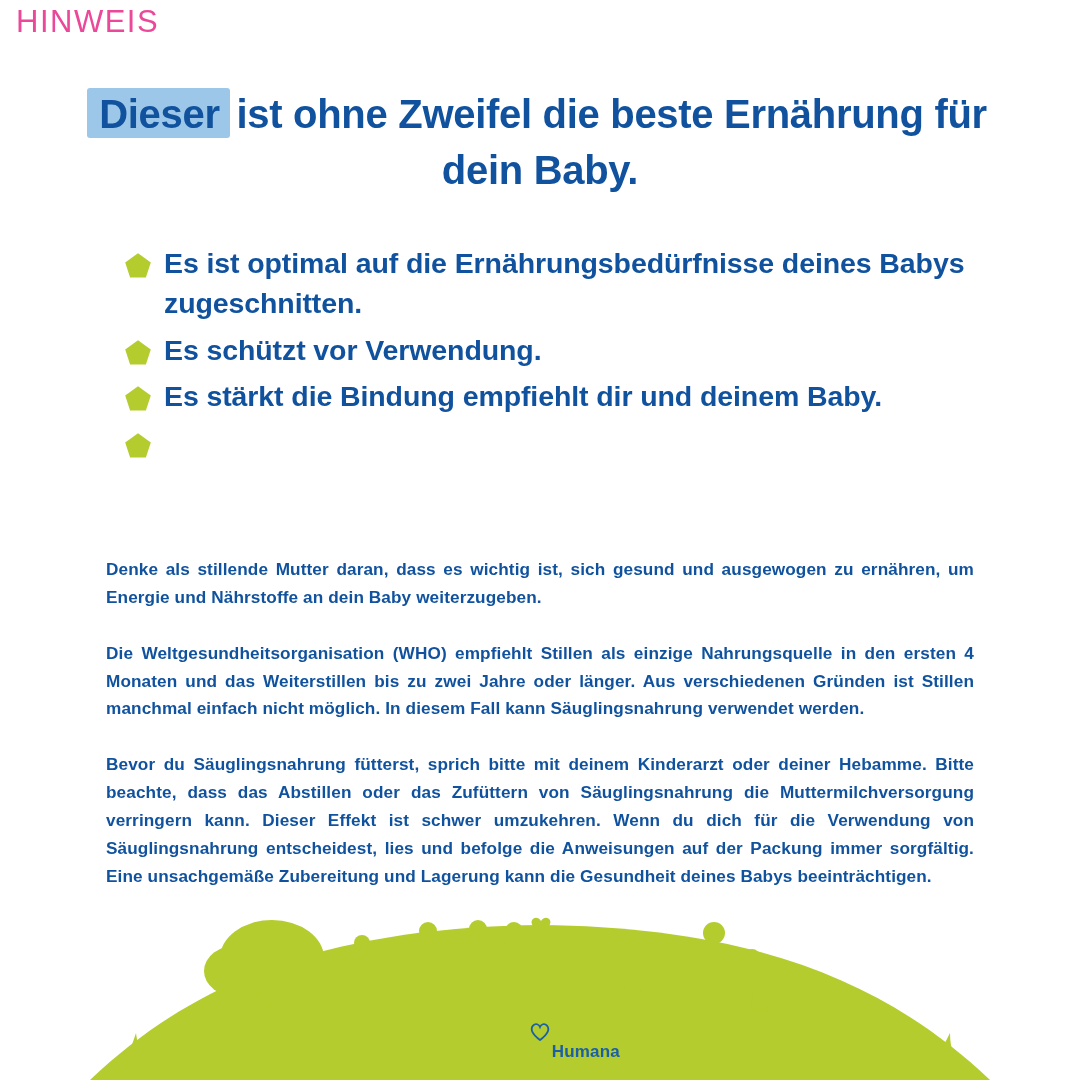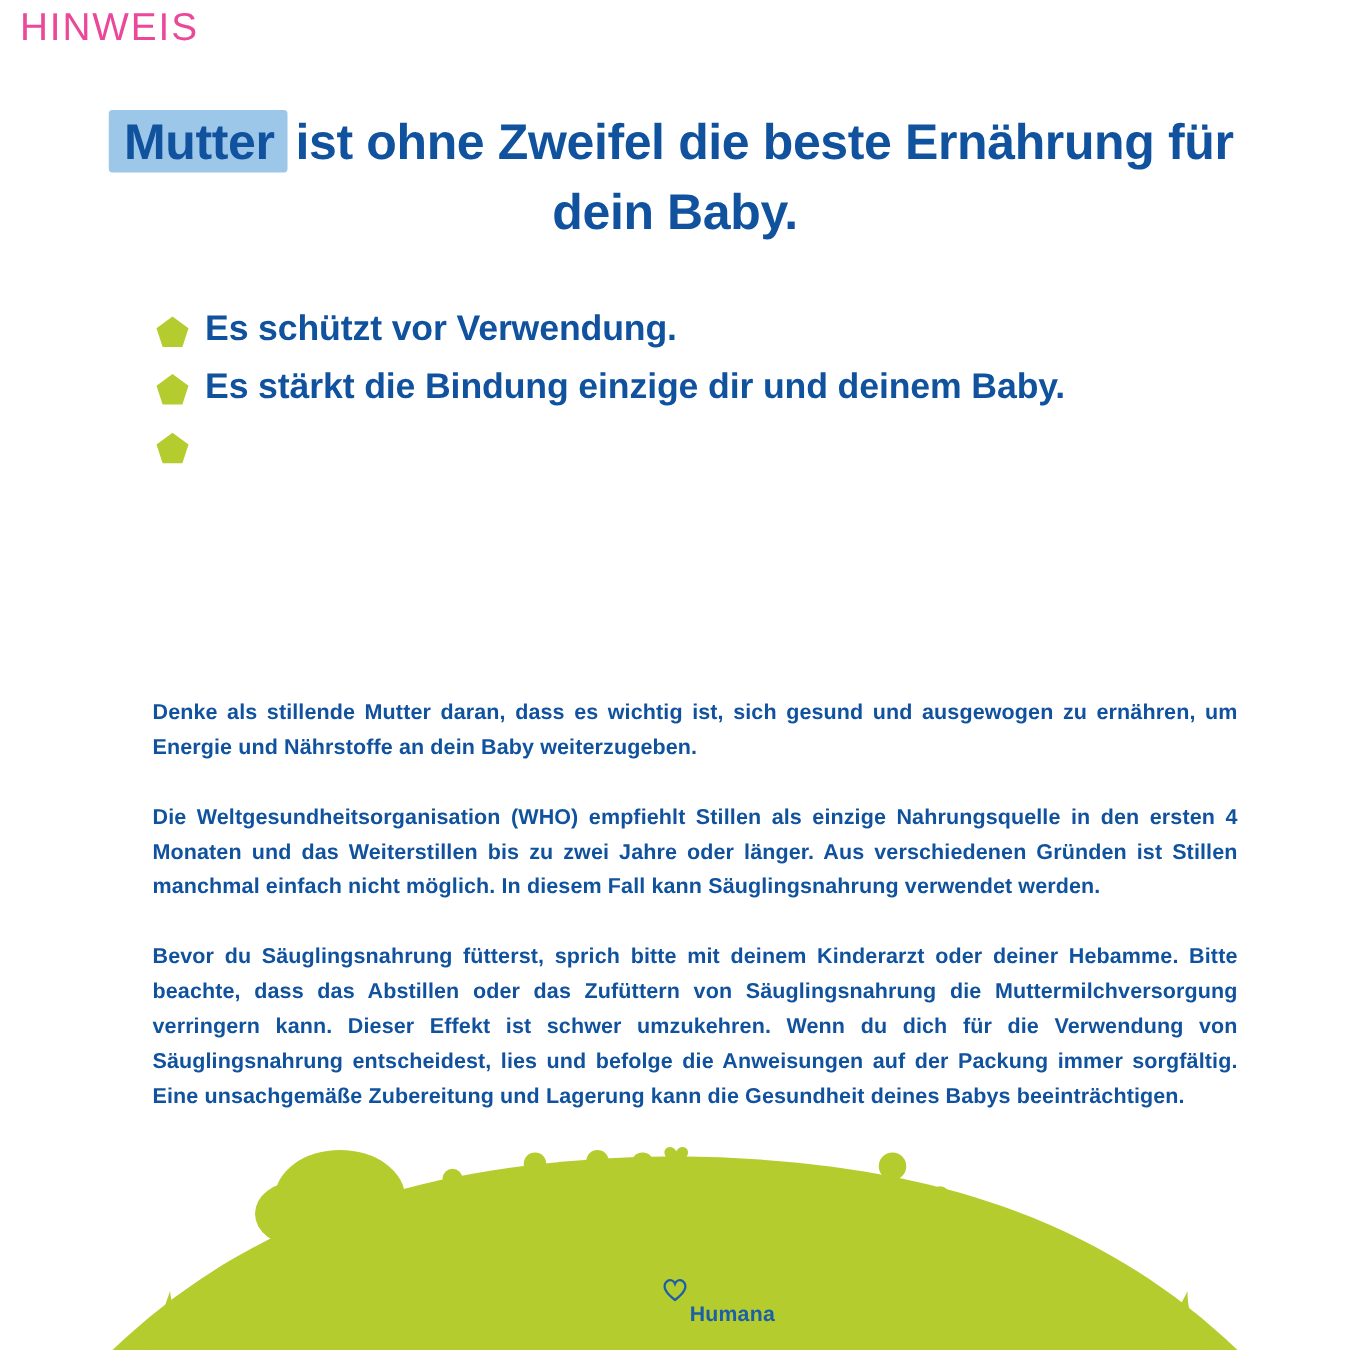--- a/index.html
+++ b/index.html
@@ -90,21 +90,21 @@
     font-size: 28.5px;
     line-height: 1.42;
     font-weight: bold;
     color: #10529e;
     letter-spacing: -0.1px;
   }
 
   
   .body-copy {
     position: absolute;
-    left: 122px;
+    left: 106px;
     top: 556px;
     width: 868px;
   }
   .body-copy p {
     margin: 0 0 28px 0;
     font-size: 17.2px;
     line-height: 1.62;
     font-weight: bold;
     color: #10529e;
     text-align: justify;
@@ -146,42 +146,50 @@
   }
 </style>
 </head>
 <body>
 
 <div class="page">
 
   <div class="kicker">HINWEIS</div>
 
   <div class="headline">
-    <span class="hl-mark">Mutter</span><span> ist ohne Zweifel die beste Ernährung für dein Baby.</span>
+    <span class="hl-mark">Dieser</span><span> ist ohne Zweifel die beste Ernährung für dein Baby.</span>
   </div>
 
   <div class="bullets">
 
+    <div class="bullet-row">
+      <span class="bullet-icon">
+        <svg viewBox="0 0 28 28" width="28" height="28" aria-hidden="true">
+          <path d="M14 1.2 L26.8 10.5 L21.9 25.6 L6.1 25.6 L1.2 10.5 Z" fill="#b5cc2e"></path>
+        </svg>
+      </span>
+      <span class="bullet-text">Es ist optimal auf die Ernährungsbedürfnisse deines Babys zugeschnitten.</span>
+    </div>
 
     <div class="bullet-row">
       <span class="bullet-icon">
         <svg viewBox="0 0 28 28" width="28" height="28" aria-hidden="true">
           <path d="M14 1.2 L26.8 10.5 L21.9 25.6 L6.1 25.6 L1.2 10.5 Z" fill="#b5cc2e"></path>
         </svg>
       </span>
       <span class="bullet-text">Es schützt vor Verwendung.</span>
     </div>
 
     <div class="bullet-row">
       <span class="bullet-icon">
         <svg viewBox="0 0 28 28" width="28" height="28" aria-hidden="true">
           <path d="M14 1.2 L26.8 10.5 L21.9 25.6 L6.1 25.6 L1.2 10.5 Z" fill="#b5cc2e"></path>
         </svg>
       </span>
-      <span class="bullet-text">Es stärkt die Bindung einzige dir und deinem Baby.</span>
+      <span class="bullet-text">Es stärkt die Bindung empfiehlt dir und deinem Baby.</span>
     </div>
 
     <div class="bullet-row">
       <span class="bullet-icon">
         <svg viewBox="0 0 28 28" width="28" height="28" aria-hidden="true">
           <path d="M14 1.2 L26.8 10.5 L21.9 25.6 L6.1 25.6 L1.2 10.5 Z" fill="#b5cc2e"></path>
         </svg>
       </span>
     </div>
 

